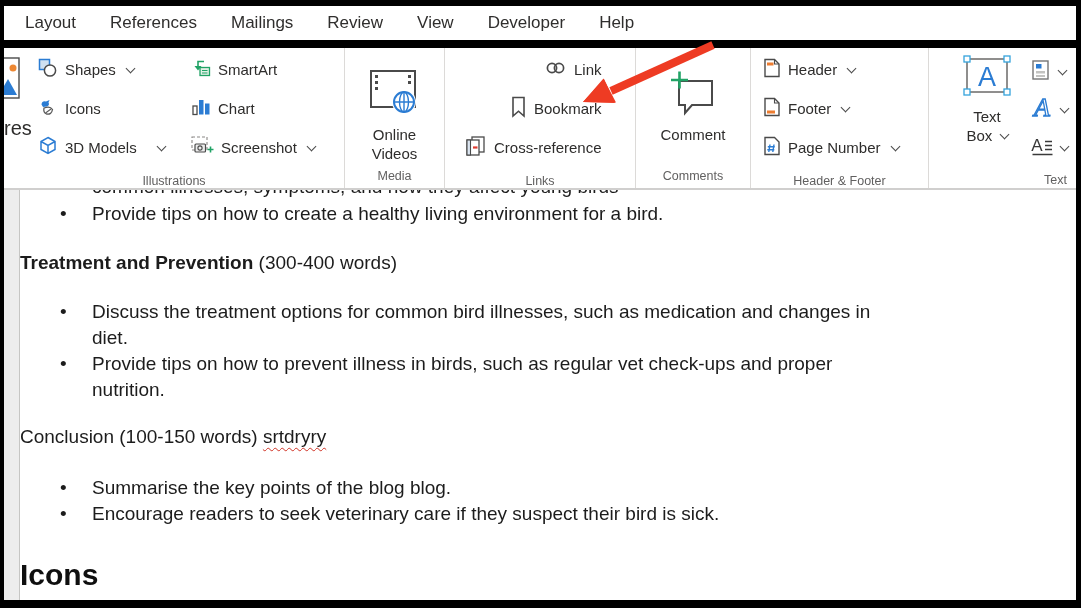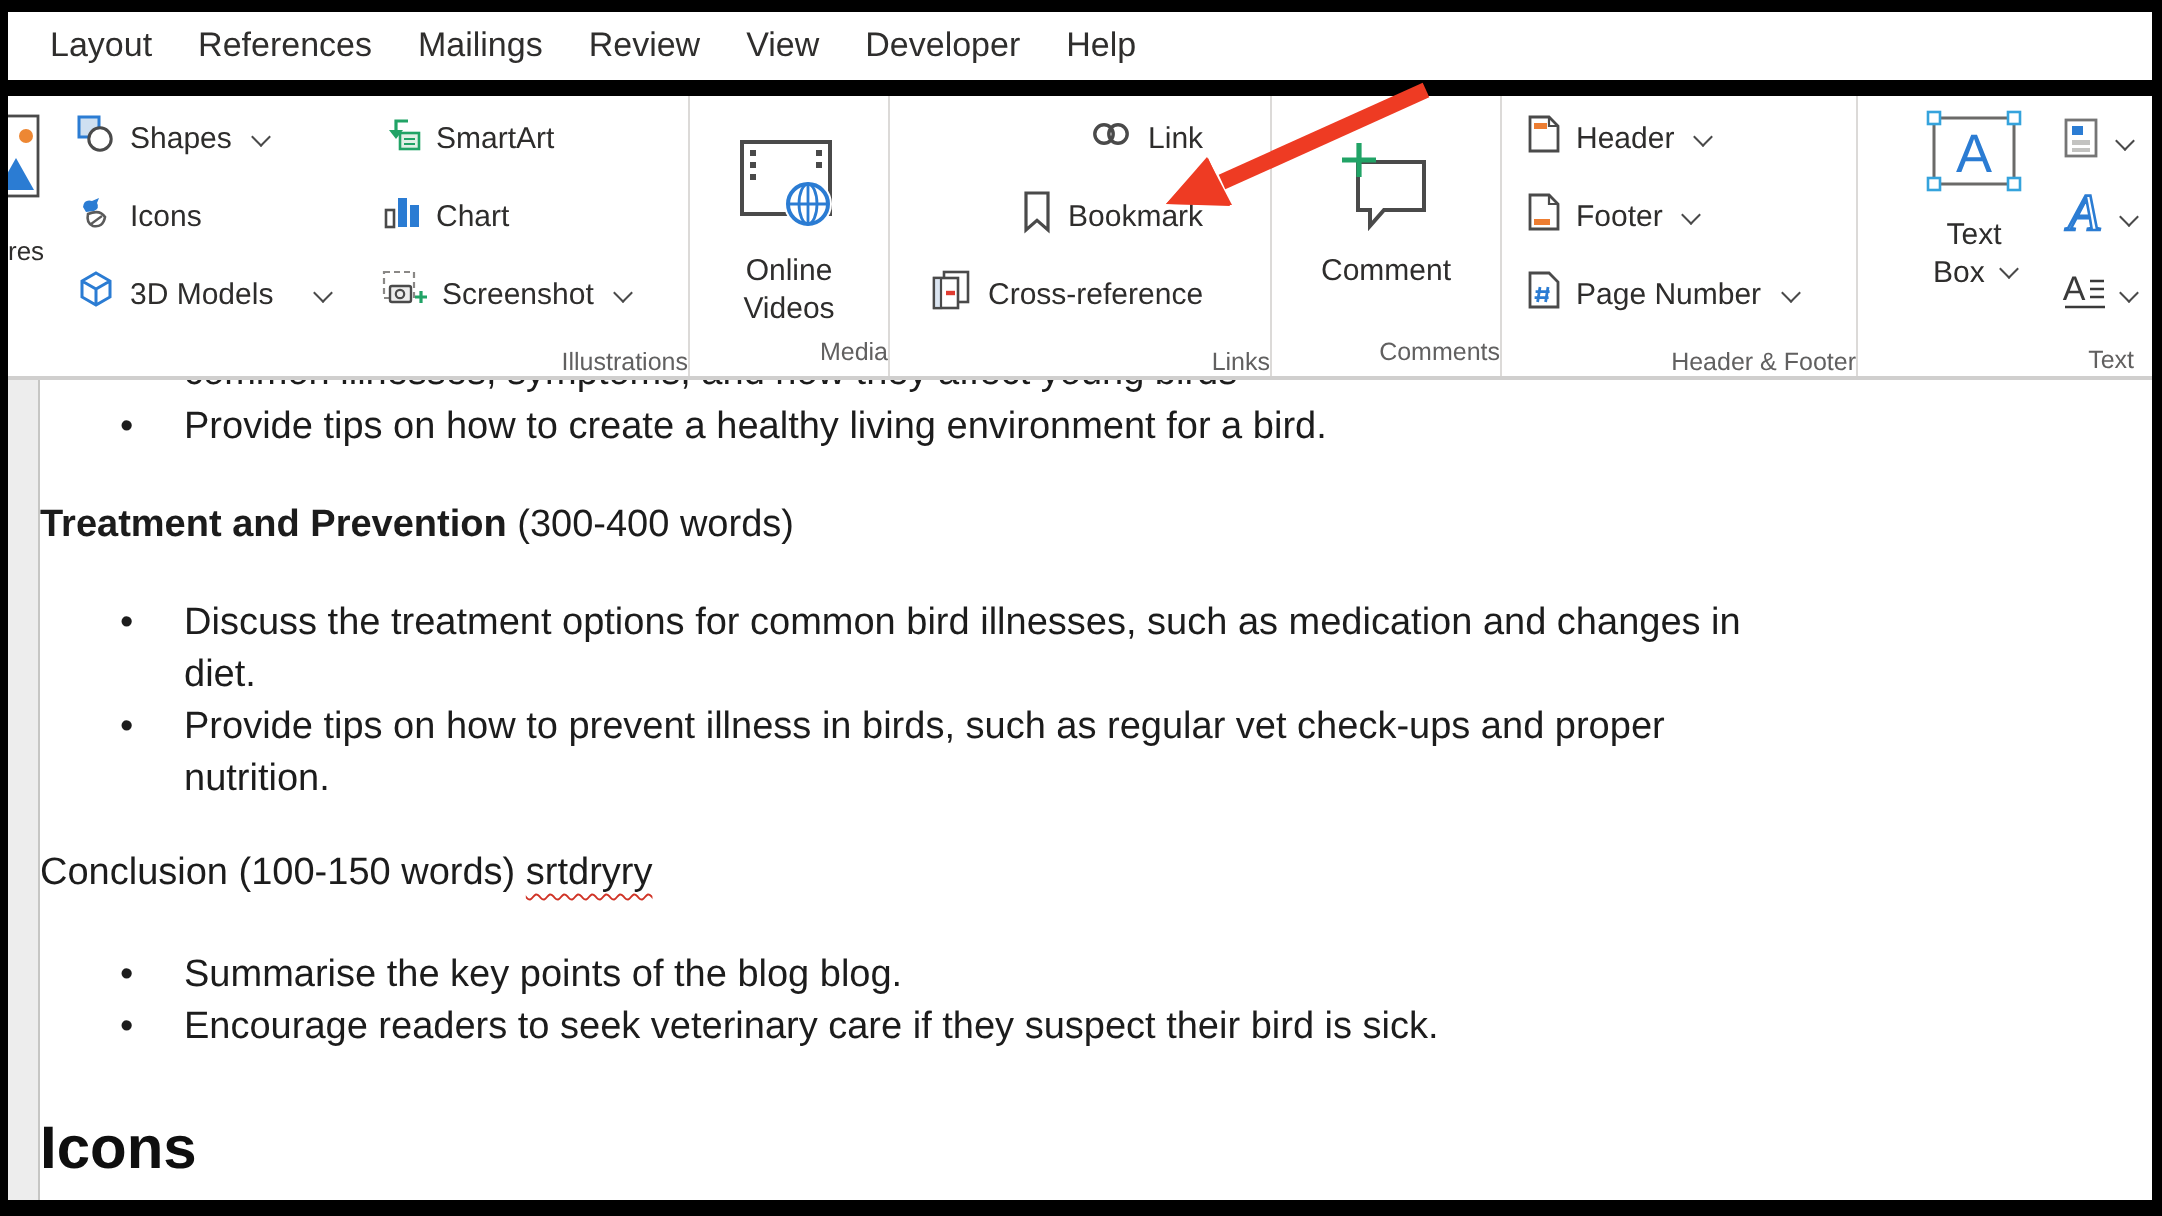--- a/index.html
+++ b/index.html
@@ -8,41 +8,41 @@
 
   
   .frame-top    { position:absolute; left:0; top:0; width:100%; height:6px; background:#000; }
   .frame-left   { position:absolute; left:0; top:0; width:4px; height:100%; background:#000; }
   .frame-right  { position:absolute; right:0; top:0; width:5px; height:100%; background:#000; }
   .frame-bottom { position:absolute; left:0; bottom:0; width:100%; height:8px; background:#000; }
   .band         { position:absolute; left:0; top:40px; width:100%; height:8px; background:#000; }
 
   
   .menubar { position:absolute; left:4px; top:6px; width:1072px; height:34px; background:#fff;
-             display:flex; align-items:center; gap:23px; padding-left:21px;
+             display:flex; align-items:center; gap:34px; padding-left:21px;
              font-size:17px; color:#2f2e2d; }
   .menutab { cursor:default; white-space:nowrap; }
 
   
   .ribbon { position:absolute; left:4px; top:48px; width:1072px; height:142px; background:#fff;
             border-bottom:2px solid #d0cfce; display:flex; color:#2e2d2c; }
   .group  { display:flex; flex-direction:column; border-right:1px solid #dcdad8; position:relative; }
   .group:last-child { border-right:none; }
   .gcontent { flex:1; display:flex; }
-  .glabel { text-align:right; font-size:12.5px; color:#616060; padding-bottom:5px; white-space:nowrap; }
+  .glabel { text-align:center; font-size:12.5px; color:#616060; padding-bottom:5px; white-space:nowrap; }
 
   .g-illustrations { width:341px; }
   .g-media   { width:100px; }
   .g-links   { width:191px; }
   .g-comments{ width:115px; }
   .g-hf      { width:178px; }
   .g-text    { width:146px; }
 
   .pic-frag { width:27px; padding-top:9px; display:flex; flex-direction:column; align-items:flex-start; }
-  .pic-frag .fraglabel { font-size:13px; margin-top:12px; color:#2e2d2c; }
+  .pic-frag .fraglabel { font-size:20px; margin-top:12px; color:#2e2d2c; }
 
   .col { display:flex; flex-direction:column; padding-top:9px; }
   .srow { display:flex; align-items:center; height:25px; margin-bottom:14px; gap:7px; white-space:nowrap; cursor:default; }
   .srow .lbl { font-size:15px; }
 
   .chev { display:inline-block; width:7px; height:7px; border-left:1.5px solid #4a4a4a;
           border-bottom:1.5px solid #4a4a4a; transform:rotate(-45deg); margin:0 0 3px 4px; }
 
   .bigbtn { display:flex; flex-direction:column; align-items:center; padding-top:21px; cursor:default; }
   .bigbtn .blbl { font-size:15px; line-height:19px; text-align:center; margin-top:4px; }

